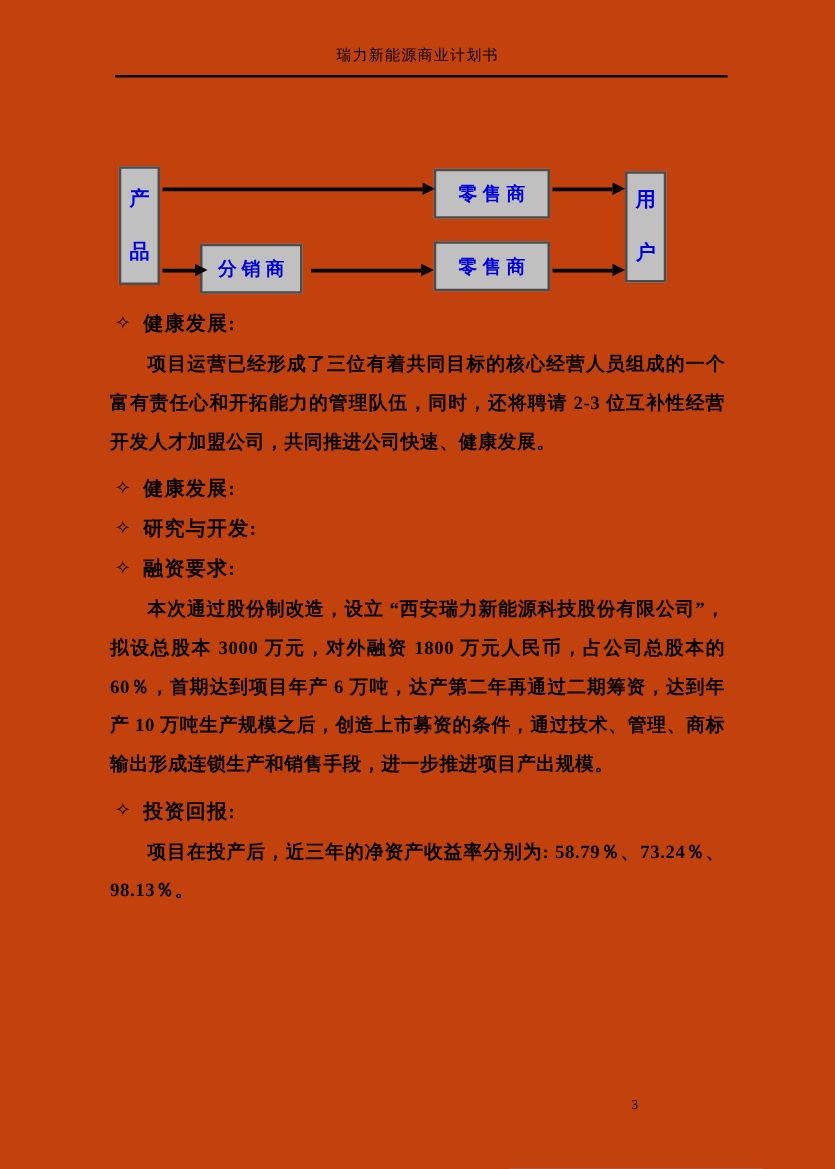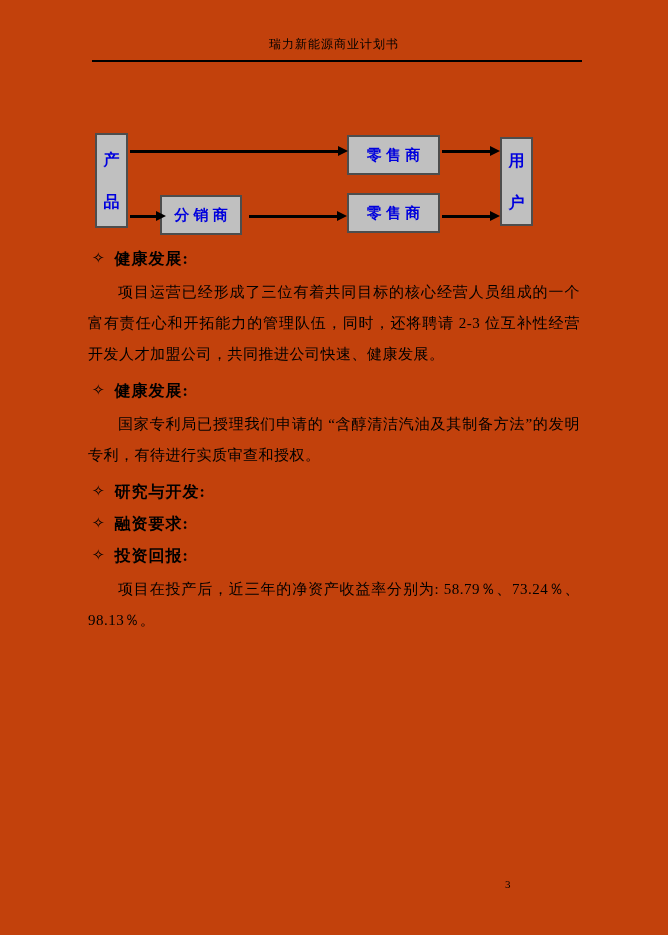--- a/index.html
+++ b/index.html
@@ -68,20 +68,21 @@
     font-weight:normal; font-size:15px; margin-right:9px;
     position:relative; top:-1px;
   }
   .sec-para {
     font-size:15px;
     line-height:2.07;
     text-align:justify;
     text-indent:2em;
     margin:0;
     letter-spacing:0.5px;
+    font-weight:bold;
   }
   .page-number {
     position:absolute; left:505px; top:878px;
     font-size:11px;
   }
 </style>
 </head>
 <body>
 
 <div class="page">
@@ -110,33 +111,33 @@
       <div class="sec-heading">
         <span class="bullet">✧</span><span>健康发展:</span>
       </div>
       <p class="sec-para">项目运营已经形成了三位有着共同目标的核心经营人员组成的一个富有责任心和开拓能力的管理队伍，同时，还将聘请 2-3 位互补性经营开发人才加盟公司，共同推进公司快速、健康发展。</p>
     </div>
 
     <div class="sec">
       <div class="sec-heading">
         <span class="bullet">✧</span><span>健康发展:</span>
       </div>
-      <p class="sec-para">国家专利局已授理我们申请的 “含醇清洁汽油及其制备方法”的发明专利，有待进行实质审查和授权。</p>
     </div>
 
     <div class="sec">
       <div class="sec-heading">
         <span class="bullet">✧</span><span>研究与开发:</span>
       </div>
     </div>
 
     <div class="sec">
       <div class="sec-heading">
         <span class="bullet">✧</span><span>融资要求:</span>
       </div>
+      <p class="sec-para">本次通过股份制改造，设立 “西安瑞力新能源科技股份有限公司”，拟设总股本 3000 万元，对外融资 1800 万元人民币，占公司总股本的 60％，首期达到项目年产 6 万吨，达产第二年再通过二期筹资，达到年产 10 万吨生产规模之后，创造上市募资的条件，通过技术、管理、商标输出形成连锁生产和销售手段，进一步推进项目产出规模。</p>
     </div>
 
     <div class="sec">
       <div class="sec-heading">
         <span class="bullet">✧</span><span>投资回报:</span>
       </div>
       <p class="sec-para">项目在投产后，近三年的净资产收益率分别为: 58.79％、73.24％、98.13％。</p>
     </div>
 
   </div>

